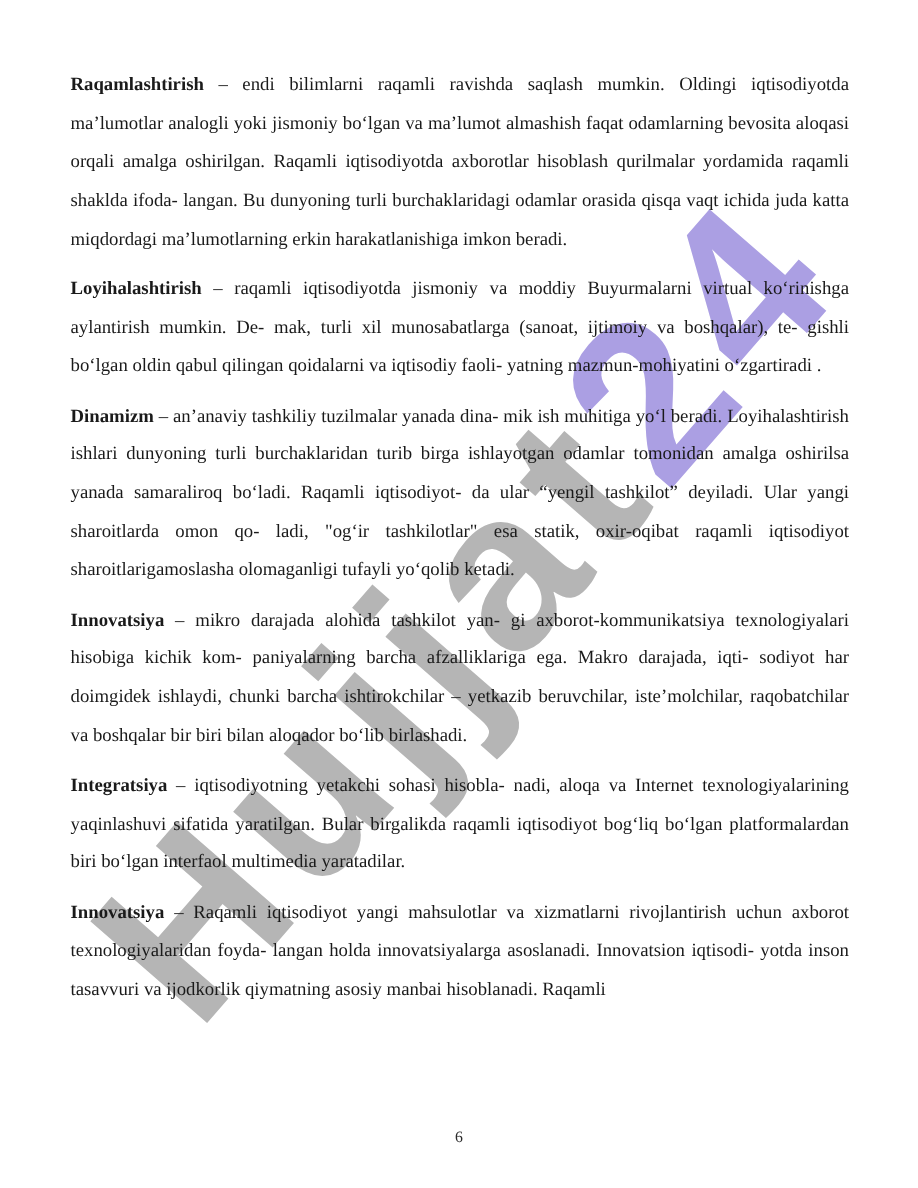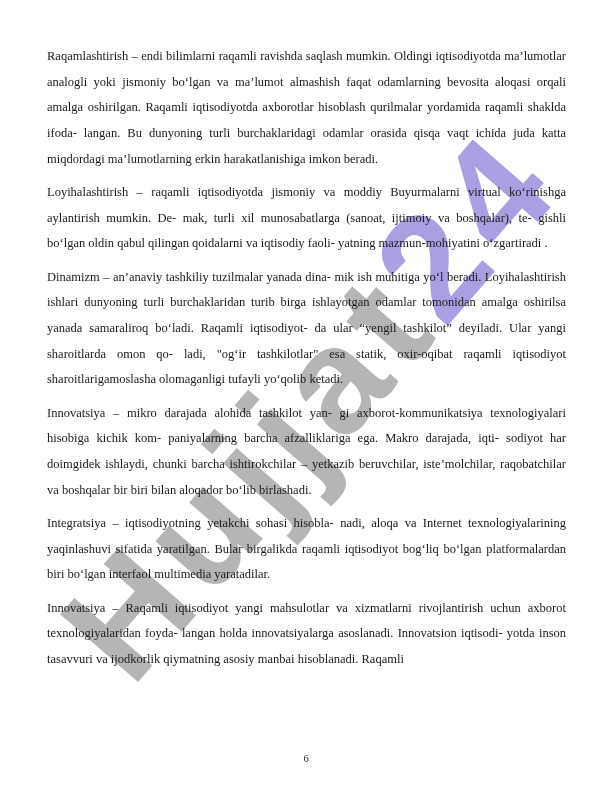--- a/index.html
+++ b/index.html
@@ -44,21 +44,21 @@
     z-index: 1;
     color: #1a1a1a;
     font-size: 12.5px;
     line-height: 25.7px;
     text-align: justify;
   }
   .content p {
     margin: 0 0 7.5px 0;
   }
   .content p .term {
-    font-weight: 400;
+    font-weight: 700;
   }
   .page-number {
     position: absolute;
     left: 0;
     right: 0;
     top: 753px;
     z-index: 1;
     text-align: center;
     font-size: 10.5px;
     color: #2a2a2a;

